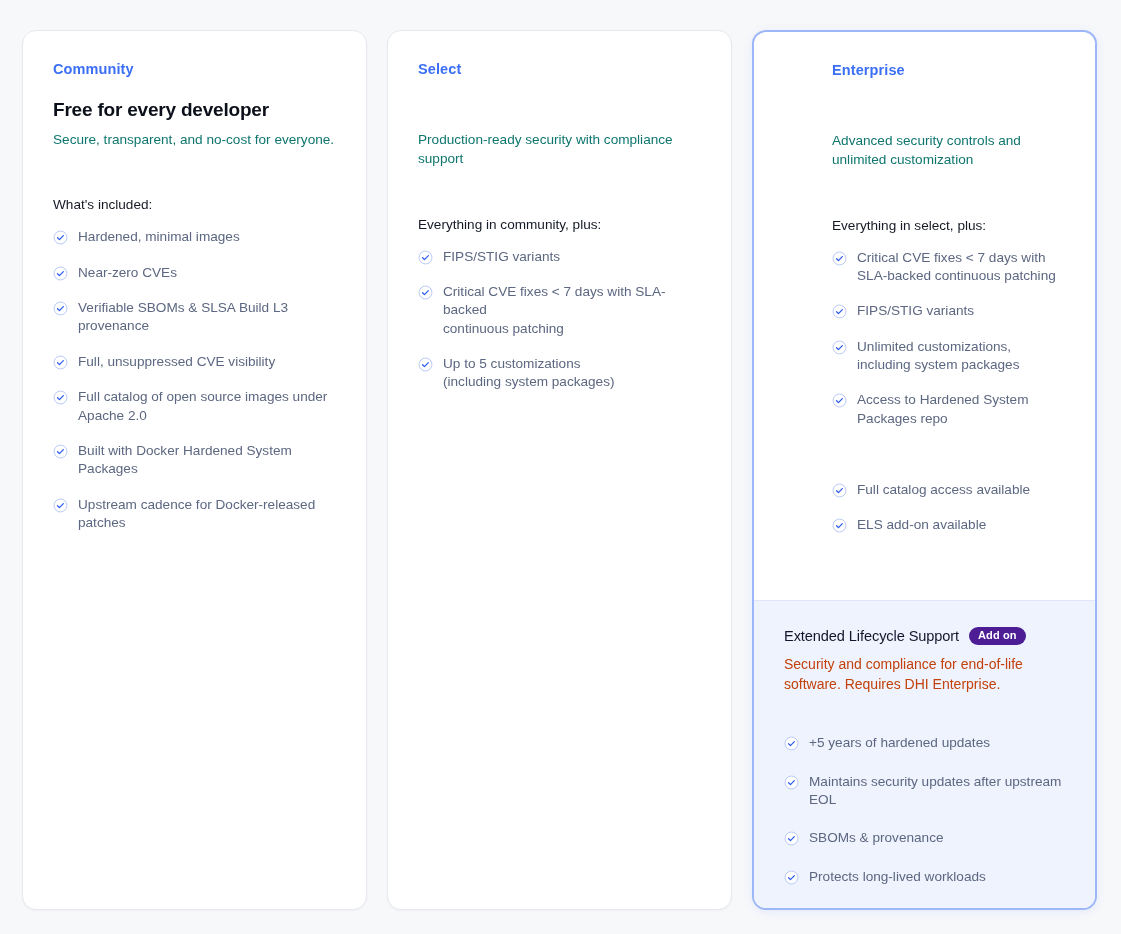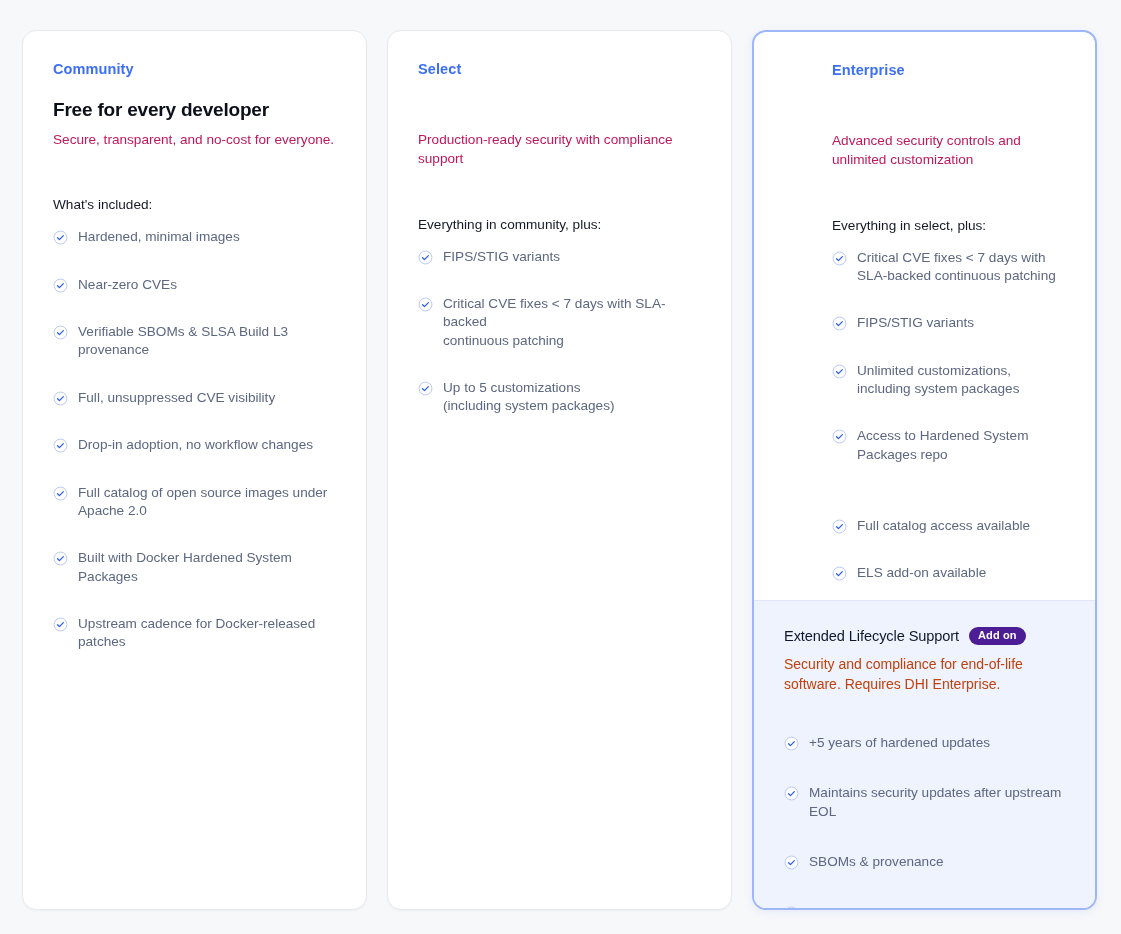--- a/index.html
+++ b/index.html
@@ -64,35 +64,35 @@
     color: #0b0f19;
     letter-spacing: -0.2px;
     margin-top: 20px;
     line-height: 1.25;
   }
 
   .headline.spacer-only { visibility: hidden; }
 
   .desc {
     font-size: 13.6px;
-    color: #be185d;
+    color: #0f766e;
     line-height: 1.42;
     margin-top: 8px;
     max-width: 290px;
   }
 
   .included-label {
     font-size: 13.6px;
     color: #151a26;
     font-weight: 400;
     margin-top: 48px;
     margin-bottom: 16px;
   }
 
-  .features { display: flex; flex-direction: column; gap: 12px; }
+  .features { display: flex; flex-direction: column; }
 
   .feature {
     display: flex;
     align-items: flex-start;
     gap: 10px;
     margin-bottom: 17px;
   }
 
   .feature .txt {
     font-size: 13.6px;
@@ -194,27 +194,20 @@
             <circle cx="10" cy="10" r="8.6" stroke="#b9c9f7" stroke-width="1.3" fill="#ffffff"></circle>
             <path d="M6.1 10.3l2.5 2.5 5.2-5.3" stroke="#2d5df0" stroke-width="1.7" stroke-linecap="round" stroke-linejoin="round"></path>
           </svg>
           <span class="txt">Full, unsuppressed CVE visibility</span>
         </div>
         <div class="feature">
           <svg class="check" viewBox="0 0 20 20" fill="none">
             <circle cx="10" cy="10" r="8.6" stroke="#b9c9f7" stroke-width="1.3" fill="#ffffff"></circle>
             <path d="M6.1 10.3l2.5 2.5 5.2-5.3" stroke="#2d5df0" stroke-width="1.7" stroke-linecap="round" stroke-linejoin="round"></path>
           </svg>
-          <span class="txt">Drop-in adoption, no workflow changes</span>
-        </div>
-        <div class="feature">
-          <svg class="check" viewBox="0 0 20 20" fill="none">
-            <circle cx="10" cy="10" r="8.6" stroke="#b9c9f7" stroke-width="1.3" fill="#ffffff"></circle>
-            <path d="M6.1 10.3l2.5 2.5 5.2-5.3" stroke="#2d5df0" stroke-width="1.7" stroke-linecap="round" stroke-linejoin="round"></path>
-          </svg>
           <span class="txt">Full catalog of open source images under Apache 2.0</span>
         </div>
         <div class="feature">
           <svg class="check" viewBox="0 0 20 20" fill="none">
             <circle cx="10" cy="10" r="8.6" stroke="#b9c9f7" stroke-width="1.3" fill="#ffffff"></circle>
             <path d="M6.1 10.3l2.5 2.5 5.2-5.3" stroke="#2d5df0" stroke-width="1.7" stroke-linecap="round" stroke-linejoin="round"></path>
           </svg>
           <span class="txt">Built with Docker Hardened System Packages</span>
         </div>
         <div class="feature">

